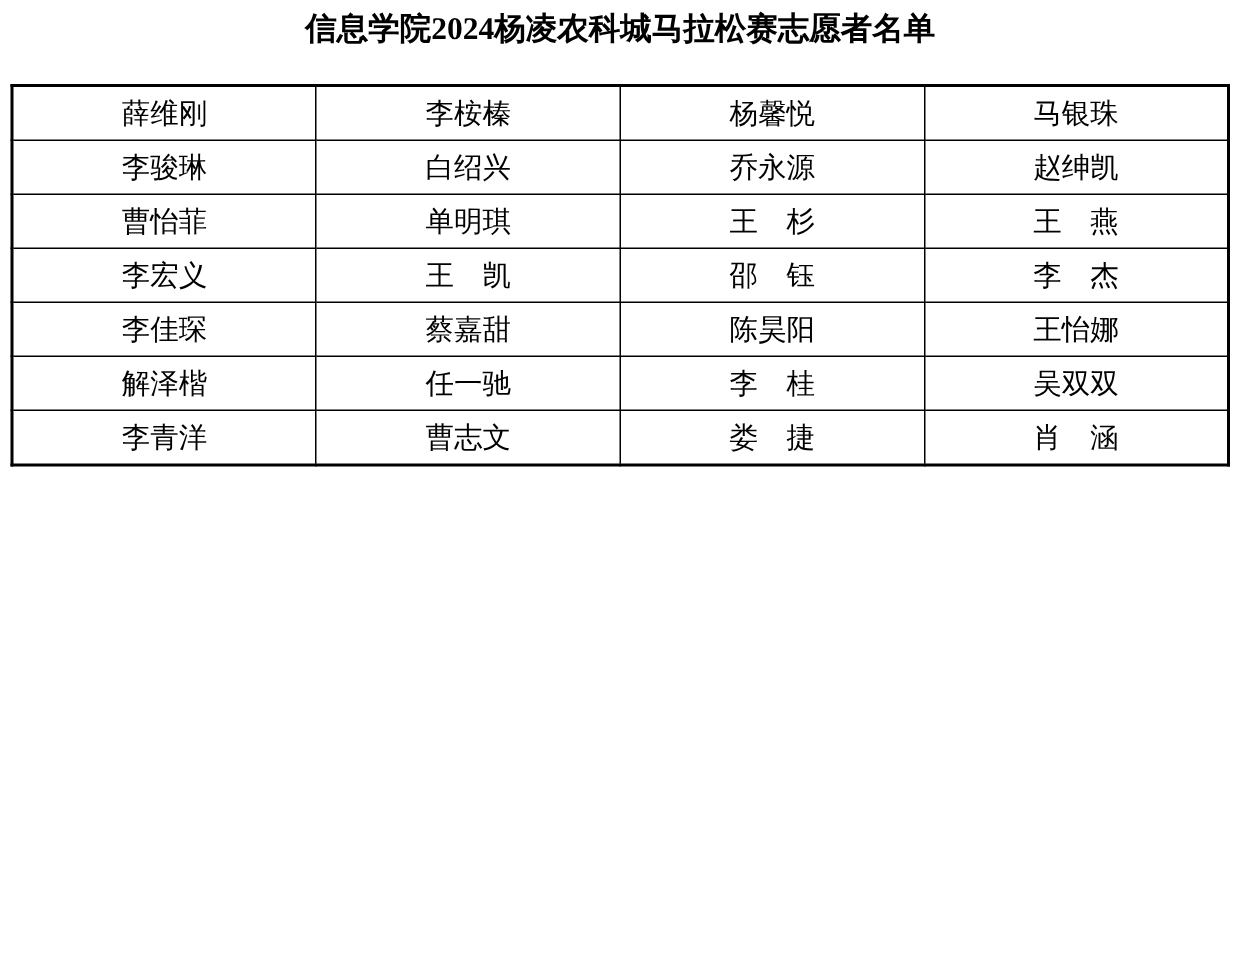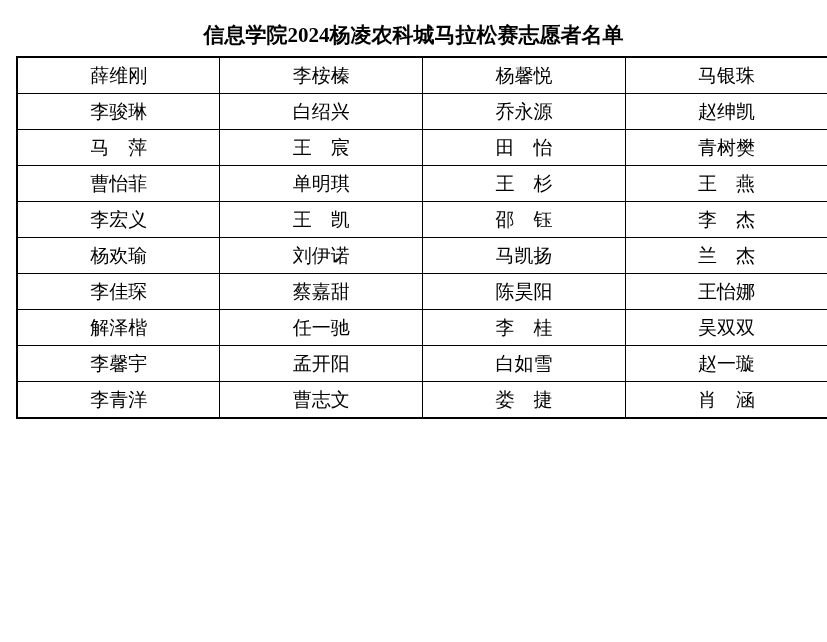--- a/index.html
+++ b/index.html
@@ -12,37 +12,37 @@
     height: 642px;
     font-family: "Liberation Serif", "DejaVu Serif", serif;
     color: #000000;
     overflow: hidden;
   }
   #page {
     width: 827px;
     height: 494px;
     position: relative;
     box-sizing: border-box;
-    padding: 16px;
+    padding: 0;
     background: #ffffff;
   }
   #doc-title {
     text-align: center;
     font-size: 21px;
     font-weight: bold;
     line-height: 1;
     padding: 9px 0 10px 0;
     letter-spacing: 0px;
     font-family: "Liberation Serif", "DejaVu Serif", serif;
   }
   table.roster {
     border-collapse: collapse;
     table-layout: fixed;
     width: 813px;
-    margin: 0 auto;
+    margin: 16px auto;
     border: 2px solid #000000;
   }
   table.roster td {
     border: 1px solid #000000;
     text-align: center;
     vertical-align: middle;
     height: 35px;
     font-size: 19px;
     font-family: "Liberation Serif", "DejaVu Serif", serif;
     padding: 0 2px;
@@ -74,62 +74,44 @@
         <td>杨馨悦</td>
         <td>马银珠</td>
       </tr>
       <tr>
         <td>李骏琳</td>
         <td>白绍兴</td>
         <td>乔永源</td>
         <td>赵绅凯</td>
       </tr>
       <tr>
-        <td>马　萍</td>
-        <td>王　宸</td>
-        <td>田　怡</td>
-        <td>青树樊</td>
-      </tr>
-      <tr>
         <td>曹怡菲</td>
         <td>单明琪</td>
         <td>王　杉</td>
         <td>王　燕</td>
       </tr>
       <tr>
         <td>李宏义</td>
         <td>王　凯</td>
         <td>邵　钰</td>
         <td>李　杰</td>
-      </tr>
-      <tr>
-        <td>杨欢瑜</td>
-        <td>刘伊诺</td>
-        <td>马凯扬</td>
-        <td>兰　杰</td>
       </tr>
       <tr>
         <td>李佳琛</td>
         <td>蔡嘉甜</td>
         <td>陈昊阳</td>
         <td>王怡娜</td>
       </tr>
       <tr>
         <td>解泽楷</td>
         <td>任一驰</td>
         <td>李　桂</td>
         <td>吴双双</td>
       </tr>
       <tr>
-        <td>李馨宇</td>
-        <td>孟开阳</td>
-        <td>白如雪</td>
-        <td>赵一璇</td>
-      </tr>
-      <tr>
         <td>李青洋</td>
         <td>曹志文</td>
         <td>娄　捷</td>
         <td>肖　涵</td>
       </tr>
     </tbody>
   </table>
 
 </div>
 

